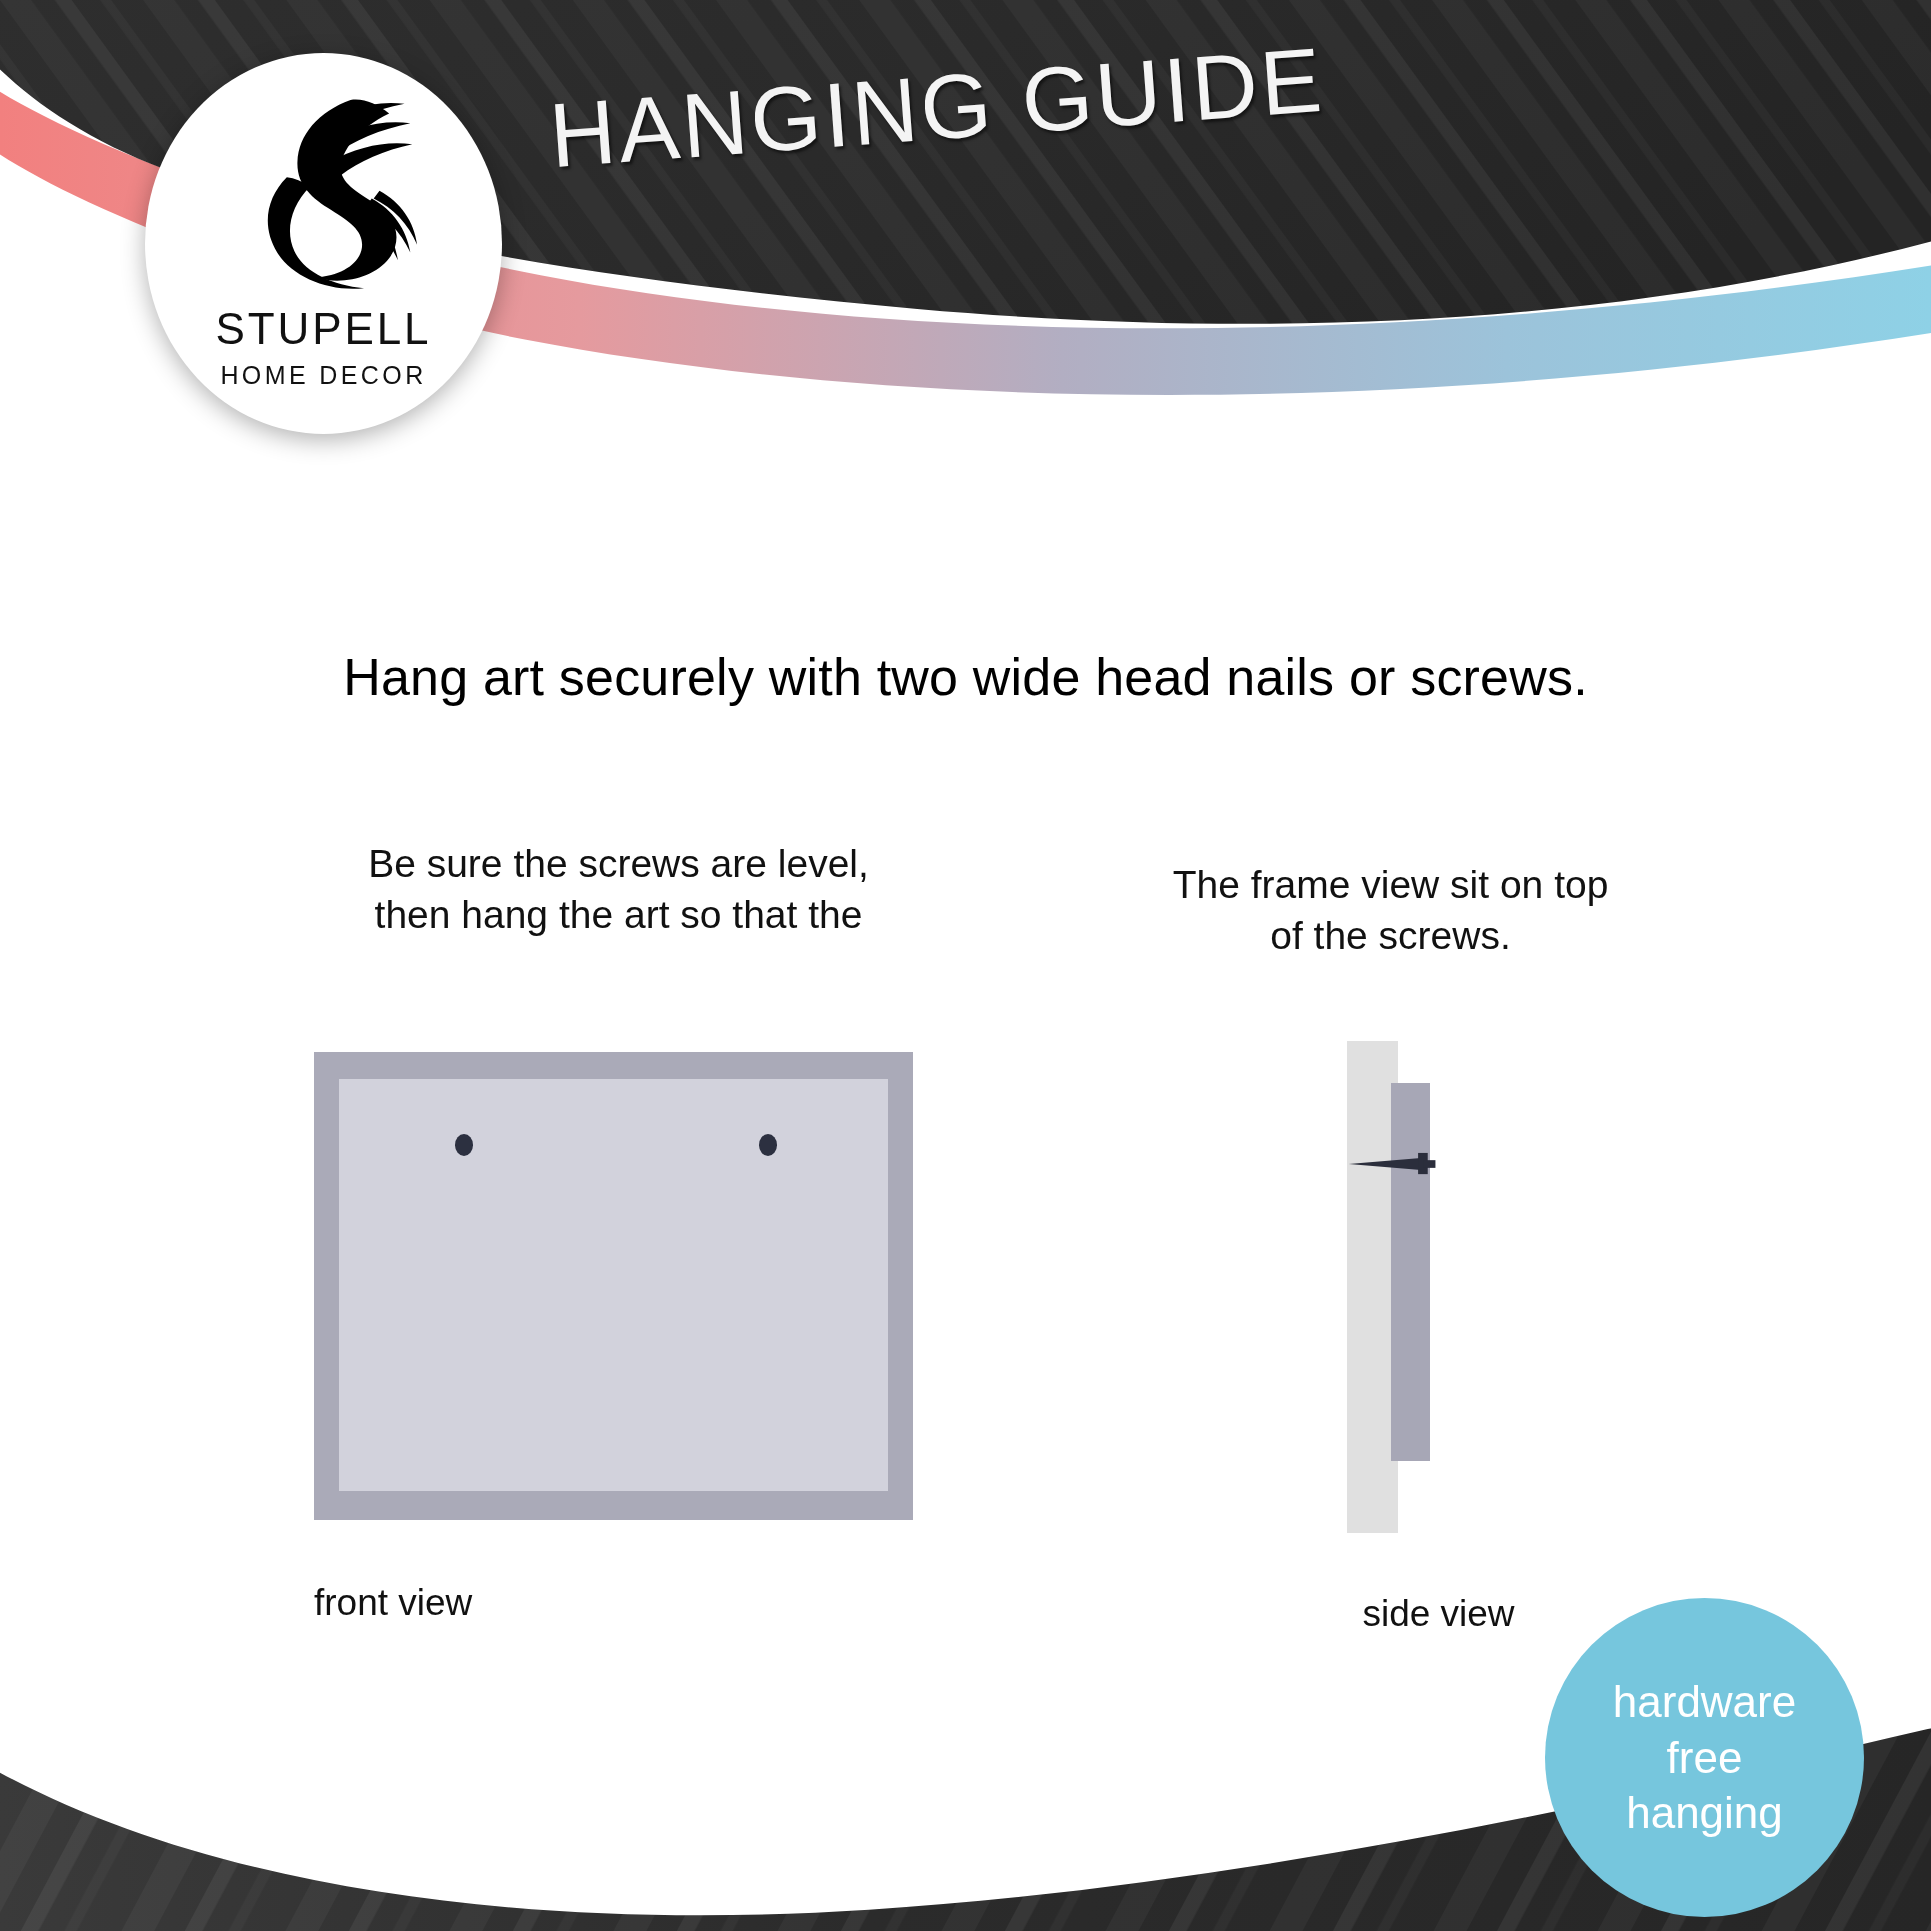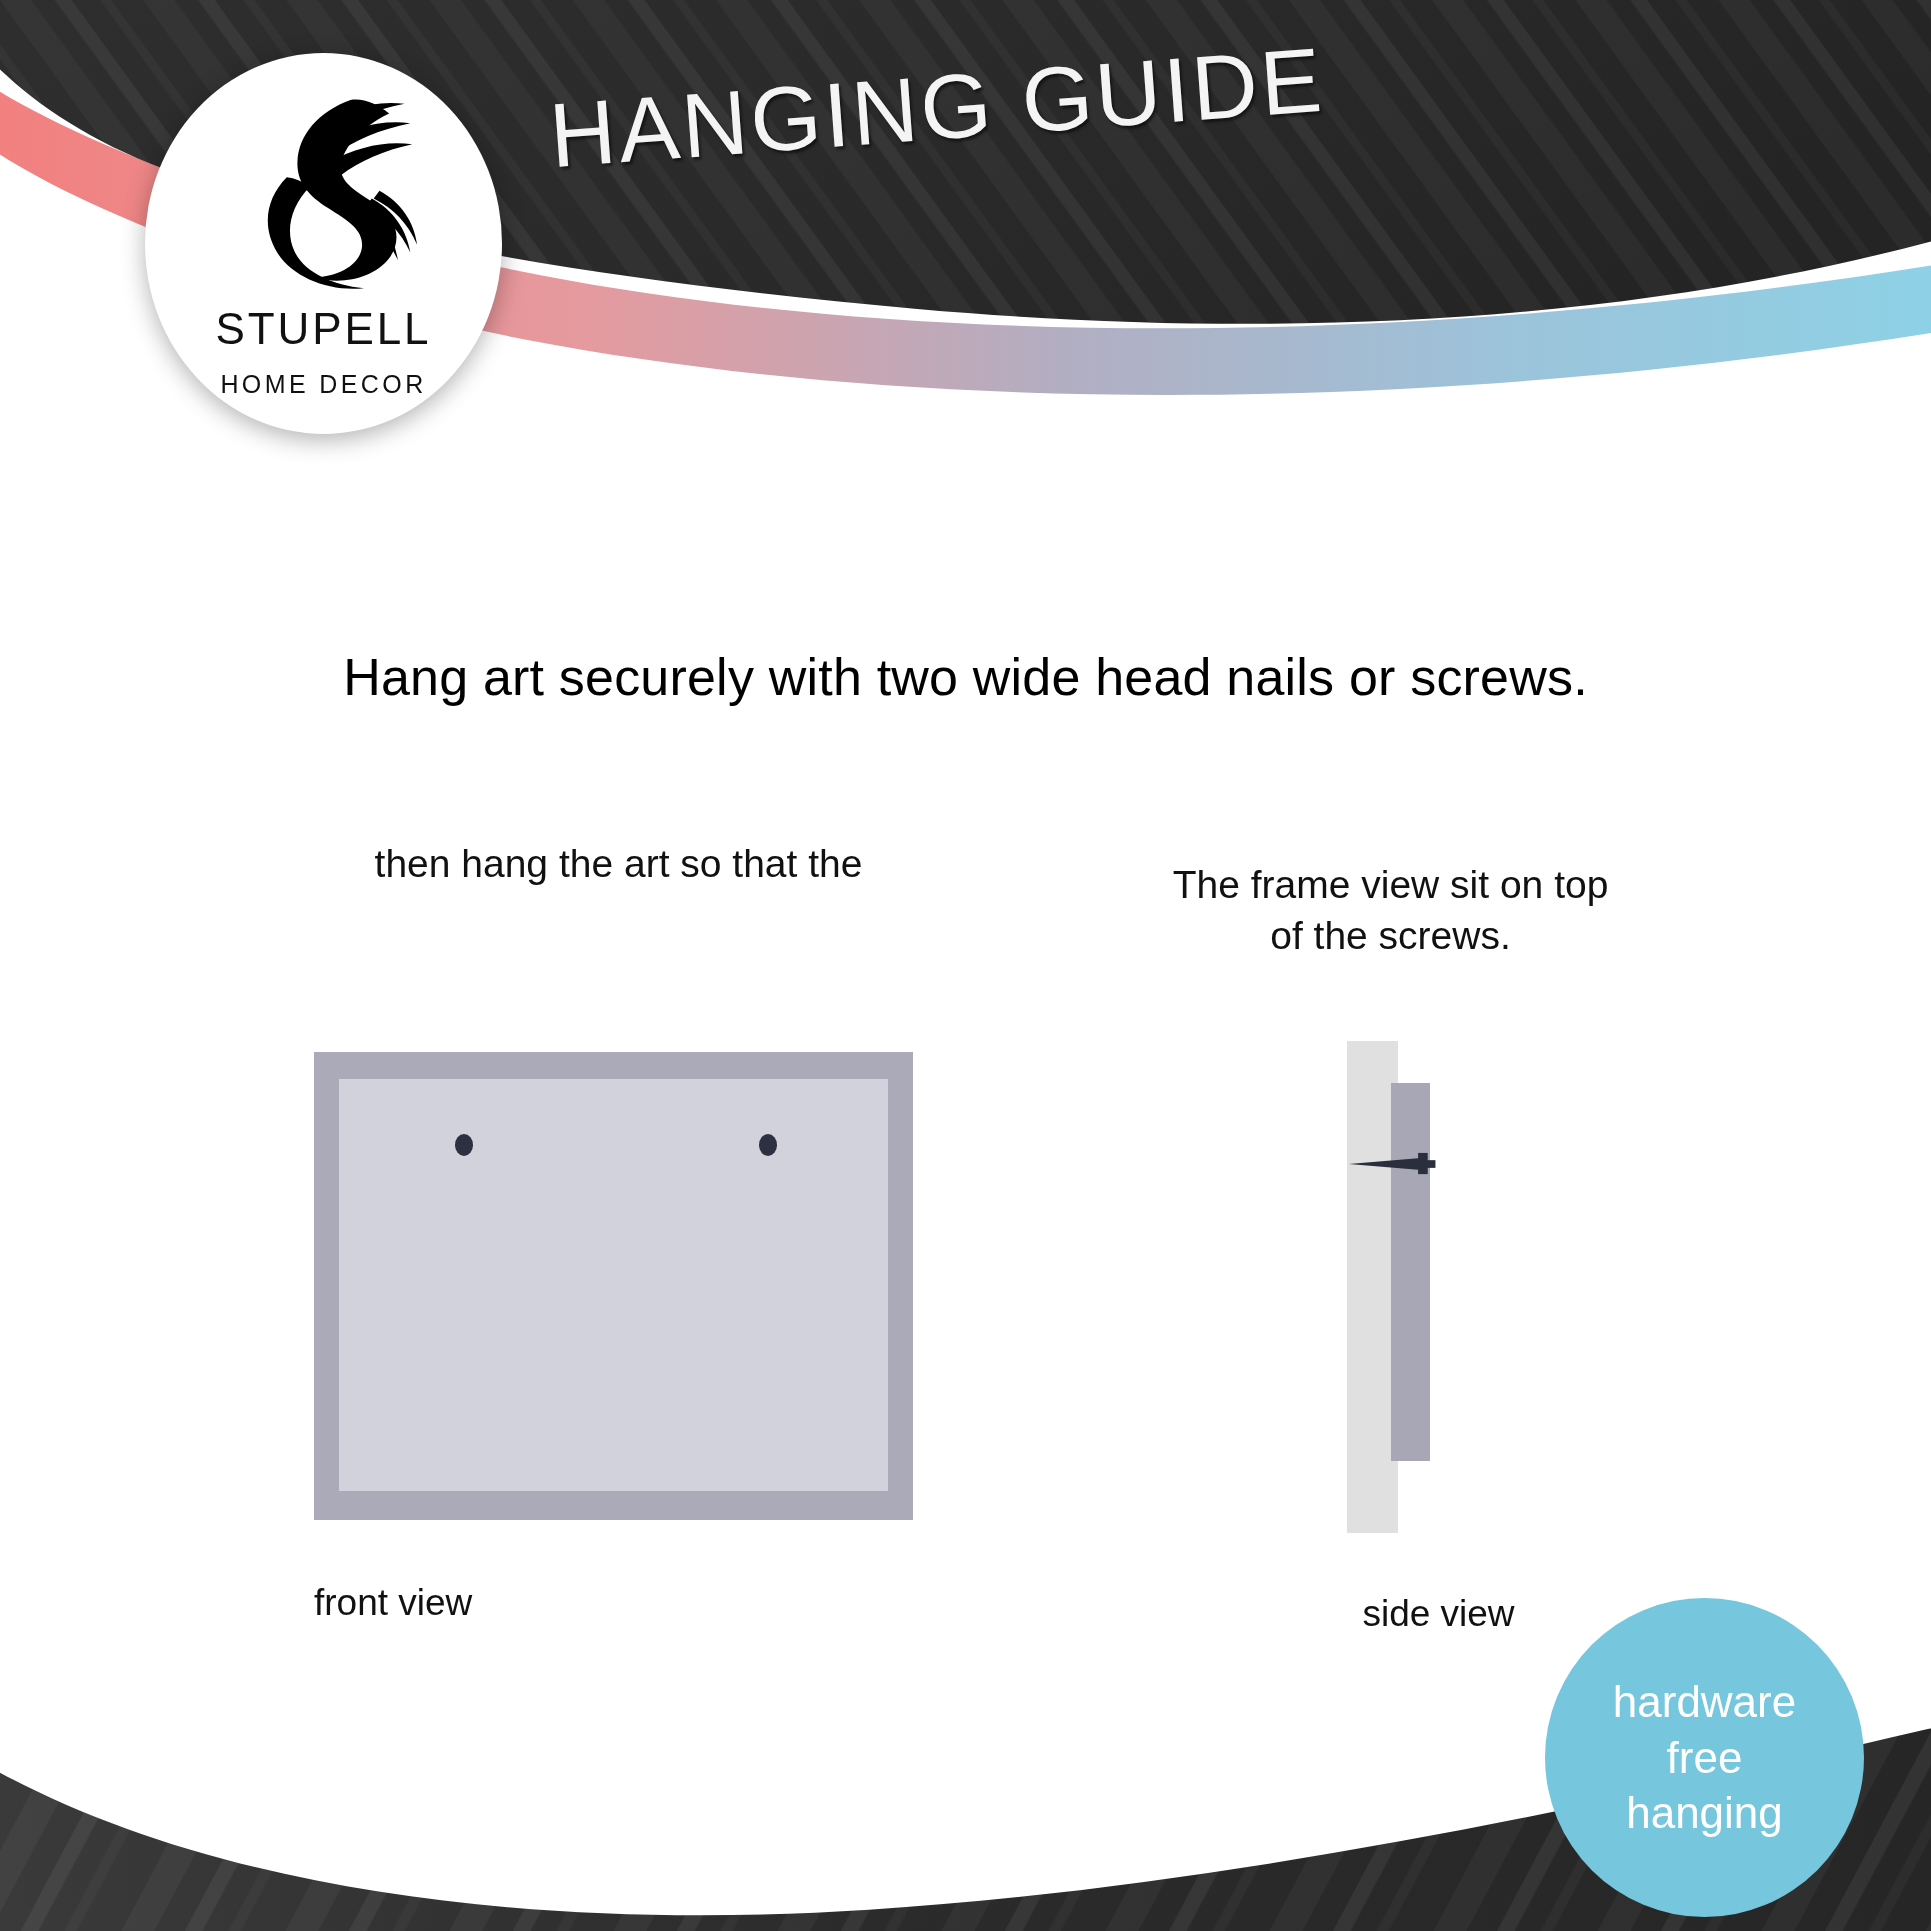--- a/index.html
+++ b/index.html
@@ -44,21 +44,21 @@
   }
   #logo-mark { width: 193px; height: 208px; }
   .logo-word {
     color: #111111;
     font-family: "Liberation Sans", sans-serif;
     font-weight: 400;
     letter-spacing: 2.9px;
     line-height: 1;
   }
   #logo-name { font-size: 44px; margin-top: 7px; }
-  #logo-sub  { font-size: 25px; margin-top: 21px; letter-spacing: 3.4px; }
+  #logo-sub  { font-size: 25px; margin-top: 12px; letter-spacing: 3.4px; }
 
   
   #header-title {
     position: absolute;
     left: 541px; top: 56px;
     width: 792px;
     text-align: center;
     color: #f4f4f4;
     font-size: 91px;
     font-weight: 400;
@@ -293,20 +293,21 @@
     <div class="logo-word" id="logo-name">STUPELL</div>
     <div class="logo-word" id="logo-sub">HOME DECOR</div>
   </div>
 
   <div id="header-title">HANGING GUIDE</div>
 
 
   <div id="lead-instruction">Hang art securely with two wide head nails or screws.</div>
 
   <div id="caption-front">
+    <div>Be sure the screws are level,</div>
     <div>then hang the art so that the</div>
   </div>
 
   <div id="front-view-frame">
     <div id="front-view-mat">
       <span class="screw-dot" id="screw-dot-left"></span>
       <span class="screw-dot" id="screw-dot-right"></span>
     </div>
   </div>
 

